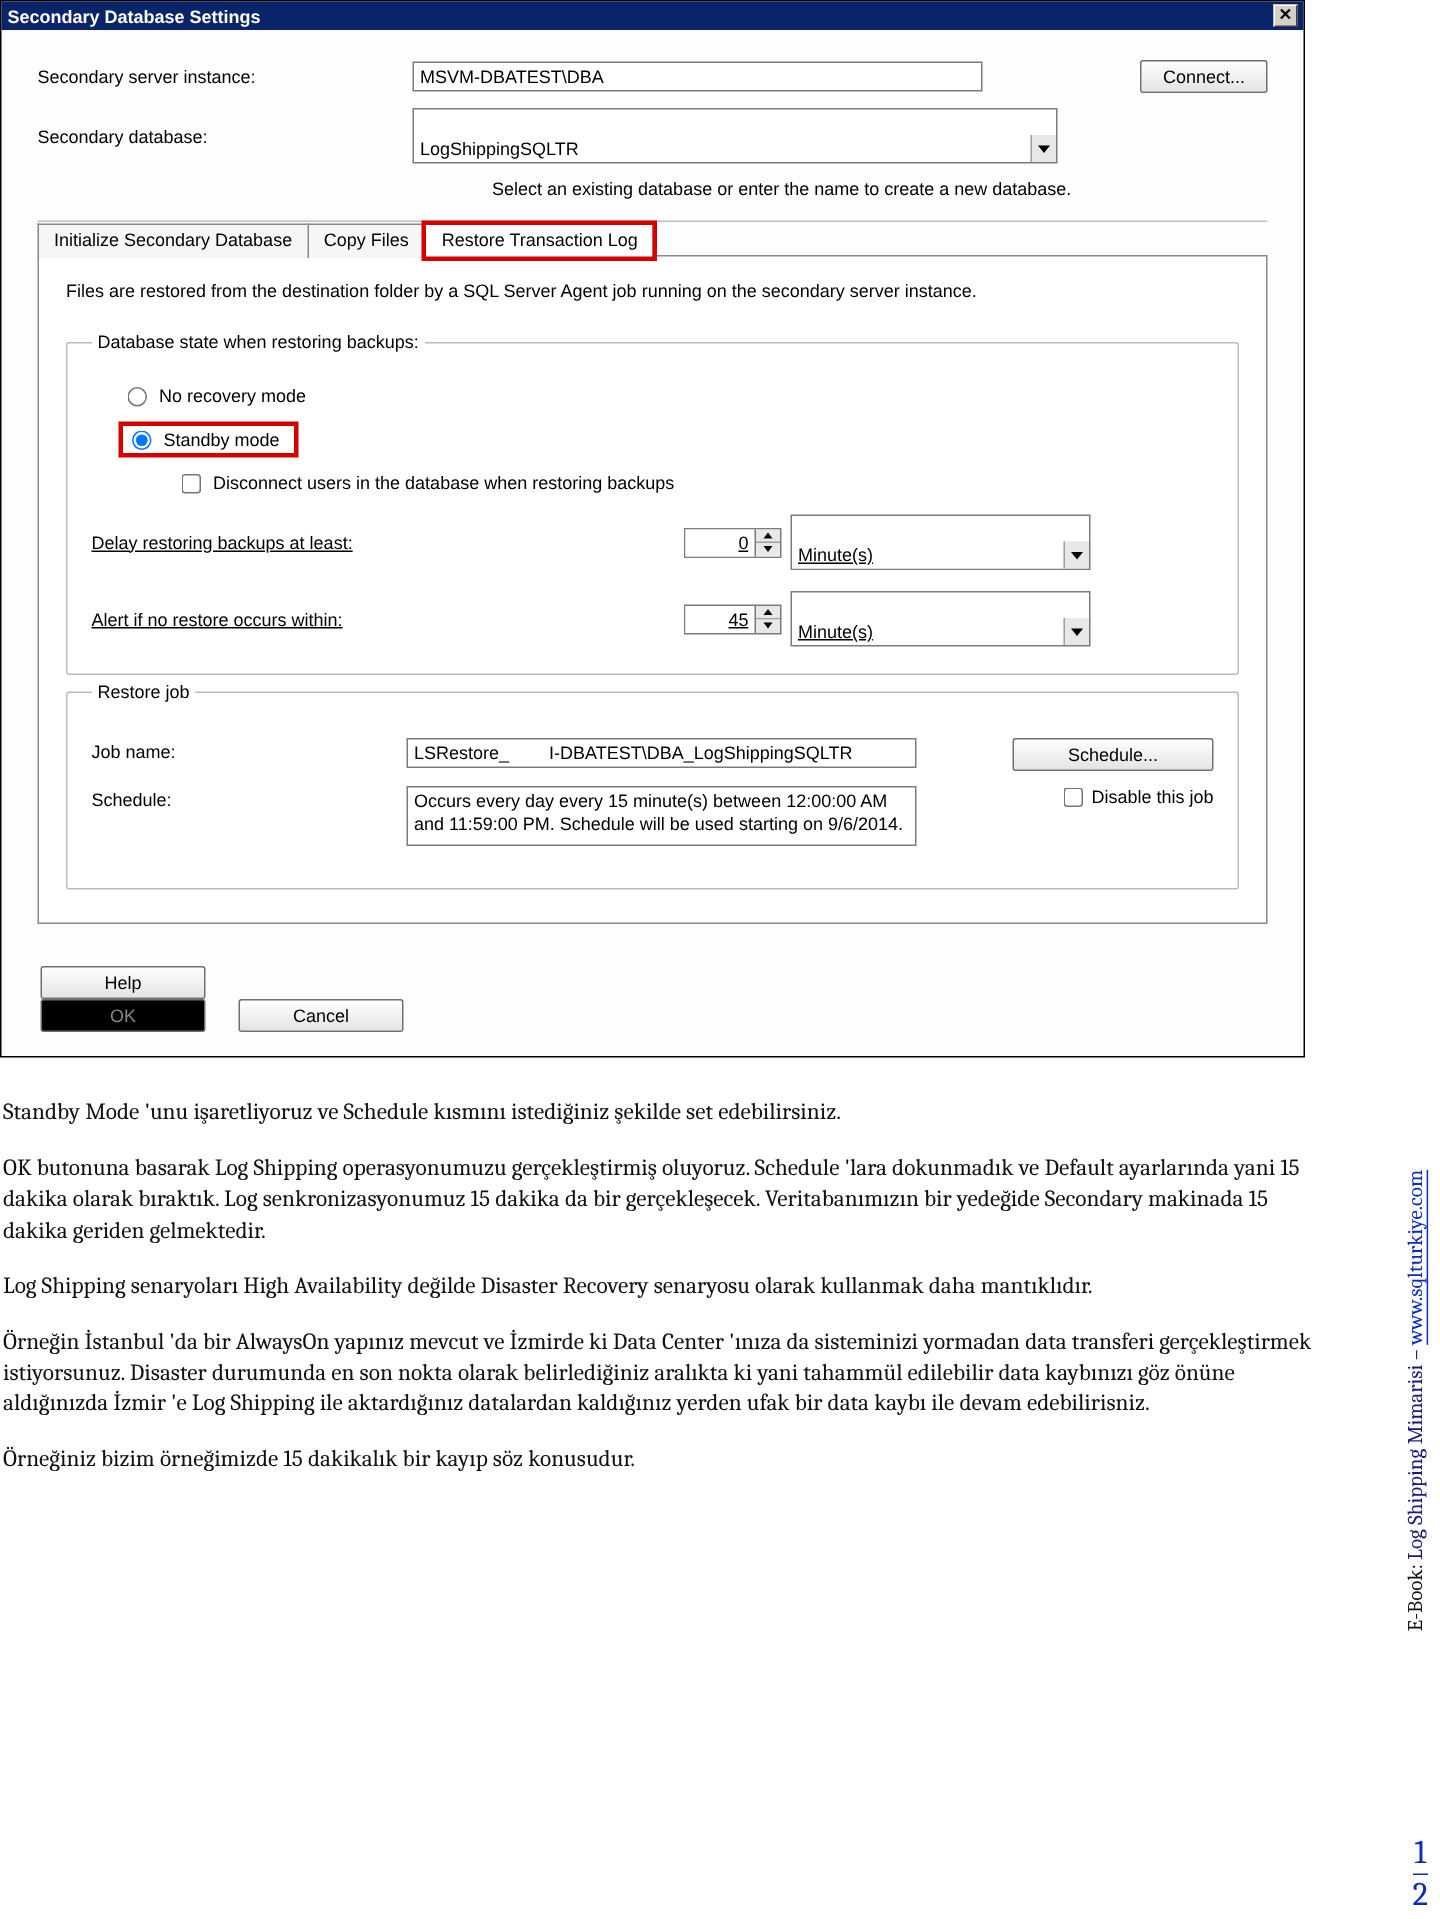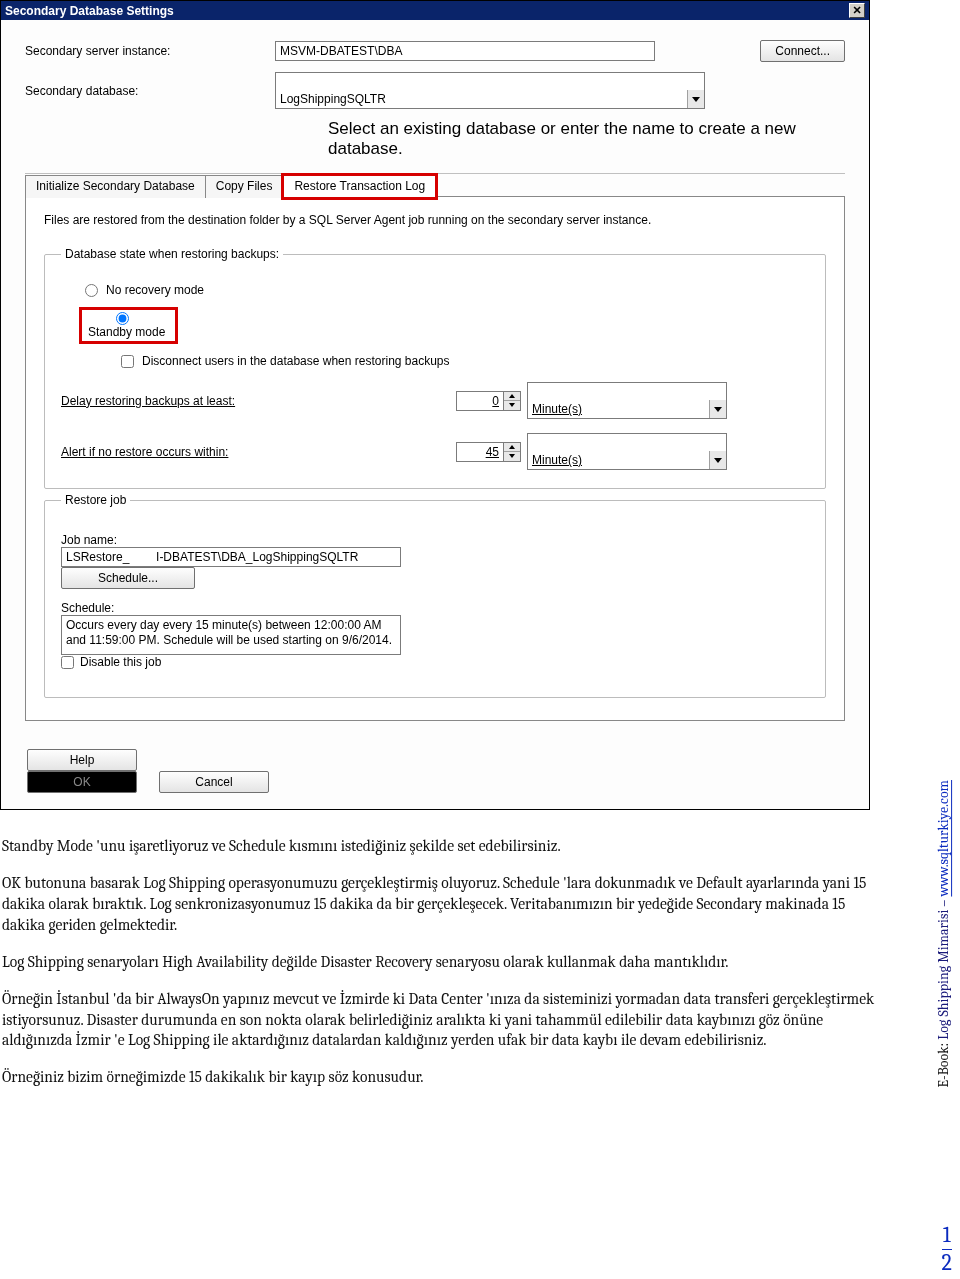--- a/index.html
+++ b/index.html
@@ -77,21 +77,21 @@
   .drop-btn {
     width:17px; height:18px;
     background:#e8e8e8;
     border-left:1px solid #a0a0a0;
     display:flex; align-items:center; justify-content:center;
     cursor:pointer;
   }
   .caret-down {
     width:0;height:0;border-left:4px solid transparent;border-right:4px solid transparent;border-top:5px solid #000;
   }
-  .hint { margin-left: 303px; margin-top:4px; margin-bottom:14px; font-size:17px; }
+  .hint { margin-left: 303px; margin-top:4px; margin-bottom:14px; font-size:12px; }
   .tabs-wrap { border-top:1px solid #c0c0c0; margin-top:8px; padding-top:0; }
   .tabs {
     display:flex;
     gap:0;
     margin-bottom:-1px;
   }
   .tab {
     border:1px solid #888;
     border-bottom:none;
     background:#f6f6f6;
@@ -121,40 +121,39 @@
     margin-bottom:4px;
   }
   fieldset.group > legend { padding:0 4px; }
   .radio-row { display:flex; align-items:center; margin:8px 0 10px 24px; }
   .radio-row input[type="radio"] { margin-right:8px; }
   .radio-highlight {
     border:3px solid #d60000;
     padding:2px 10px 2px 6px;
     display:inline-flex;
     align-items:center;
-    flex-direction:column;
   }
   .check-row { display:flex; align-items:center; margin:10px 0 6px 60px; }
   .check-row input[type="checkbox"] { margin-right:8px; }
   .num-row { display:flex; align-items:center; margin:14px 0 0 0;text-decoration:underline; }
   .num-row .nlbl { width: 395px; }
   .spinner {
     display:inline-flex; border:1px solid #7b7b7b; height:20px; margin-right:6px;
   }
   .spinner input { width:46px; border:none; text-align:right; padding:2px 4px; font-family:inherit; font-size:12px; }
   .spin-btns { display:flex; flex-direction:column; border-left:1px solid #7b7b7b; }
   .spin-btn {
     width:16px; height:9px; background:#e8e8e8; display:flex;align-items:center;justify-content:center;
     border-bottom:1px solid #a0a0a0; cursor:pointer;
   }
   .spin-btn:last-child{border-bottom:none;}
   .caret-up{width:0;height:0;border-left:3px solid transparent;border-right:3px solid transparent;border-bottom:4px solid #000;}
   .caret-down-sm{width:0;height:0;border-left:3px solid transparent;border-right:3px solid transparent;border-top:4px solid #000;}
   fieldset.restore-job { }
-  .rj-row { display:flex; align-items:flex-start; margin:10px 0;flex-direction:column; }
+  .rj-row { display:flex; align-items:flex-start; margin:10px 0; }
   .rj-lbl { width:210px; padding-top:2px; }
   .sched-box {
     width:340px; height:40px; border:1px solid #7b7b7b; padding:2px 4px; font-size:12px; line-height:15px;
     background:#fff;
   }
   .dialog-footer {
     display:flex; justify-content:space-between; padding:14px 26px 16px 26px;flex-direction:column;
   }
   .dialog-footer .right { display:flex; gap:22px; }
   .btn.wide { width:110px; }

